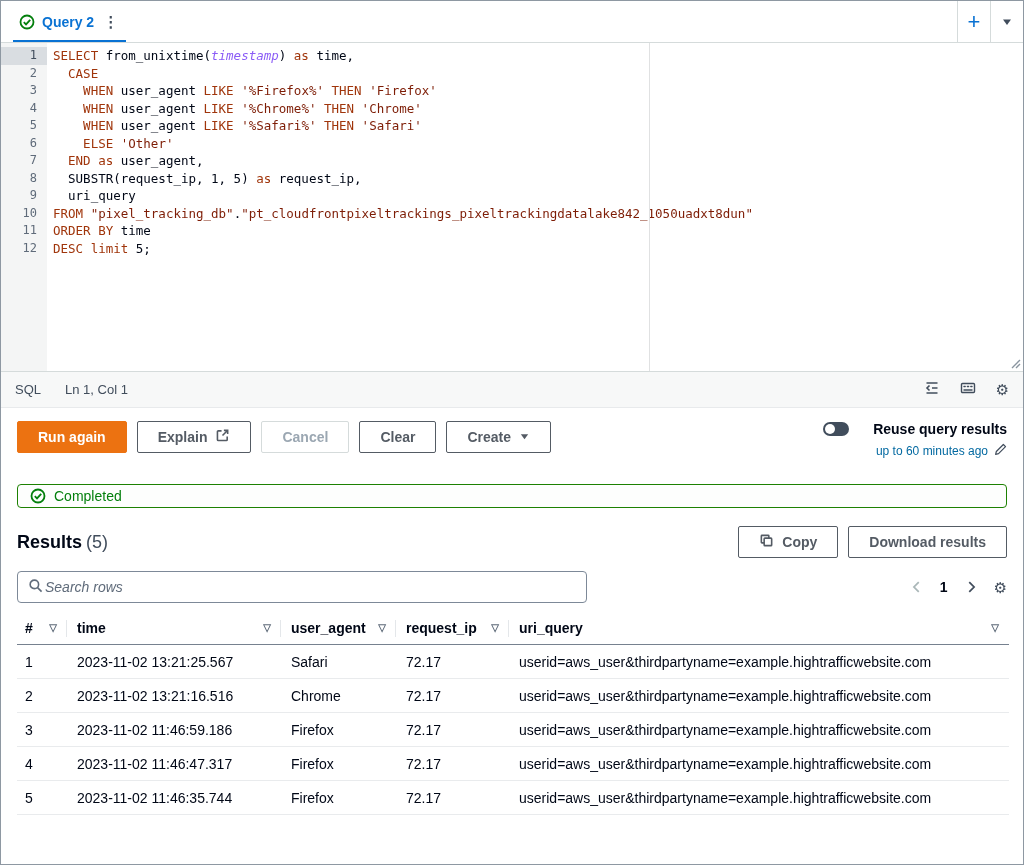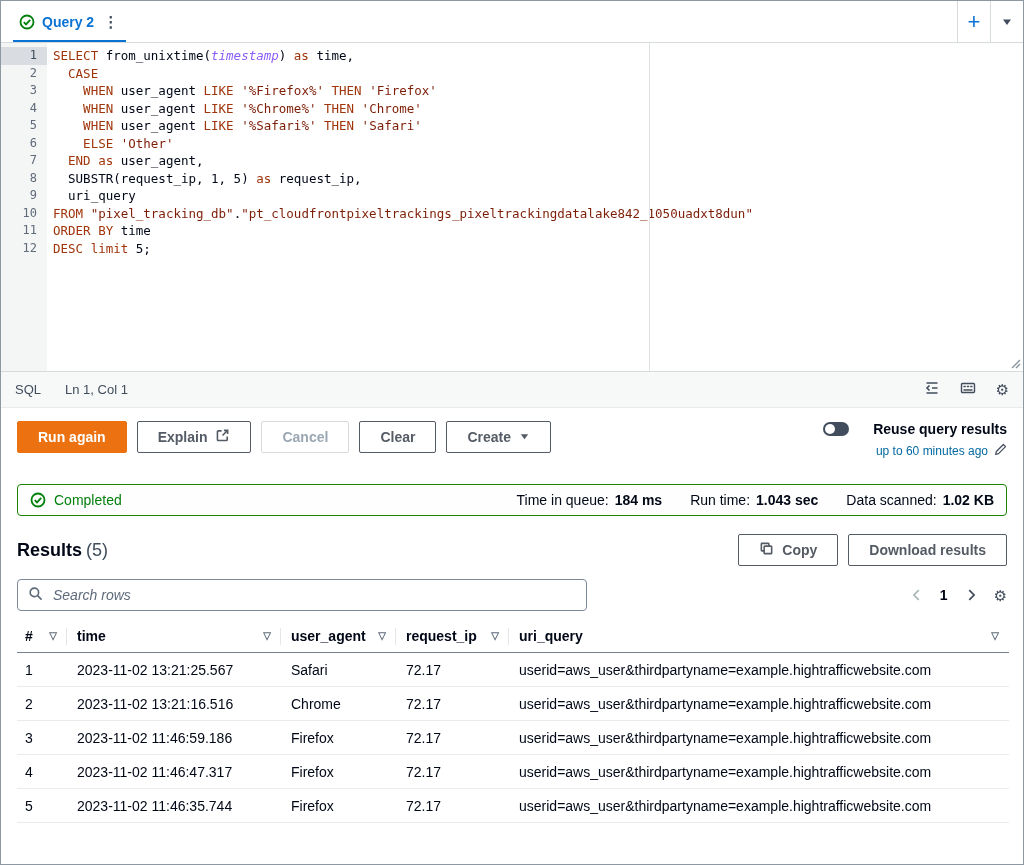--- a/index.html
+++ b/index.html
@@ -62,36 +62,36 @@
   .reuse-sub { margin-top: 6px; display: flex; align-items: center; justify-content: flex-end; gap: 6px; font-size: 12px; color: #0369a1; }
 
   
   .tabs { flex: none; height: 36px; margin-top: 2px; display: flex; align-items: flex-end; border-bottom: 1px solid #d5dbdb; padding-left: 4px; }
   .tab { padding: 0 14px 10px; font-weight: 700; font-size: 14px; color: #545b64; position: relative; cursor: pointer; }
   .tab.active { color: #0972d3; }
   .tab.active::after { content: ""; position: absolute; left: 0; right: 0; bottom: -1px; height: 2px; background: #0972d3; }
   .tab-divider { width: 1px; height: 15px; background: #d5dbdb; margin-bottom: 9px; }
 
   
-  .banner { flex: none; height: 32px; margin: 12px 16px 0; border: 1px solid #1d8102; border-radius: 4px;
+  .banner { flex: none; height: 24px; margin: 12px 16px 0; border: 1px solid #1d8102; border-radius: 4px;
             background: #fdfefd; display: flex; align-items: center; gap: 8px; padding: 0 12px; }
   .banner-status { color: #037f0c; font-size: 14px; }
   .banner-metrics { margin-left: auto; display: flex; gap: 28px; font-size: 14px; color: #000716; }
   .metric-value { font-weight: 700; margin-left: 6px; }
 
   
   .results-header { flex: none; margin: 18px 16px 0; display: flex; justify-content: space-between; align-items: center; }
   .results-title { font-size: 18px; font-weight: 700; color: #000716; }
   .results-count { font-size: 18px; font-weight: 400; color: #414d5c; margin-left: 4px; }
   .header-buttons { display: flex; gap: 10px; border-radius: 9px; }
 
   
   .search-row { flex: none; margin: 13px 16px 0; display: flex; justify-content: space-between; align-items: center; }
   .search-box { width: 570px; height: 32px; border: 1px solid #7d8998; border-radius: 4px; background: #fff;
-                display: flex; align-items: center; gap: 8px; padding: 0 10px; }
+                display: flex; align-items: center; padding: 0 10px; }
   .search-box input { flex: 1; border: 0; outline: none; background: transparent; font-family: "Liberation Sans", sans-serif; font-size: 14px; color: #000716; }
   .search-box input::placeholder { font-style: italic; color: #5f6b7a; }
   .pagination { display: flex; align-items: center; gap: 16px; }
   .chev { display: inline-flex; cursor: pointer; }
   .chev.prev { color: #aab7b8; }
   .chev.next { color: #414d5c; }
   .page-num { font-weight: 700; font-size: 14px; color: #000716; cursor: pointer; }
 
   
   .results-table { margin: 12px 16px 0; width: 992px; border-collapse: collapse; table-layout: fixed; }
@@ -229,31 +229,20 @@
 
 
   <div class="banner">
     <span class="icon success">
       <svg width="16" height="16" viewBox="0 0 16 16">
           <circle cx="8" cy="8" r="6.5" fill="none" stroke="currentColor" stroke-width="1.8"></circle>
           <path d="M4.8 8.2l2.2 2.2 4.2-4.6" fill="none" stroke="currentColor" stroke-width="1.8"></path>
         </svg>
     </span>
     <span class="banner-status">Completed</span>
-    <div class="banner-metrics">
-      <span class="metric">
-        <span>Time in queue:</span><span class="metric-value">184 ms</span>
-      </span>
-      <span class="metric">
-        <span>Run time:</span><span class="metric-value">1.043 sec</span>
-      </span>
-      <span class="metric">
-        <span>Data scanned:</span><span class="metric-value">1.02 KB</span>
-      </span>
-    </div>
   </div>
 
   <div class="results-header">
     <div class="results-title">
       <span>Results</span><span class="results-count">(5)</span>
     </div>
     <div class="header-buttons">
       <button class="btn">
         <span>
           <svg width="15" height="15" viewBox="0 0 16 16">

